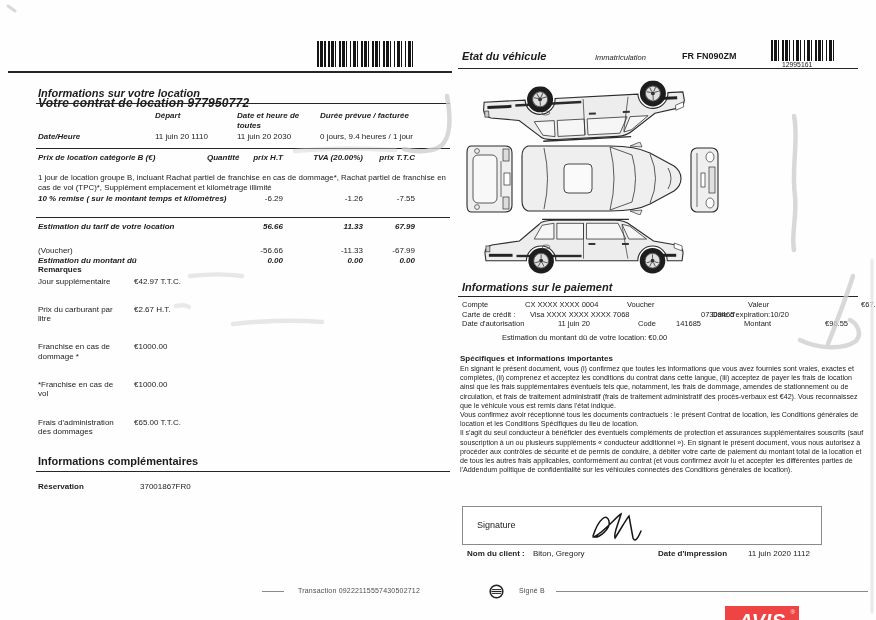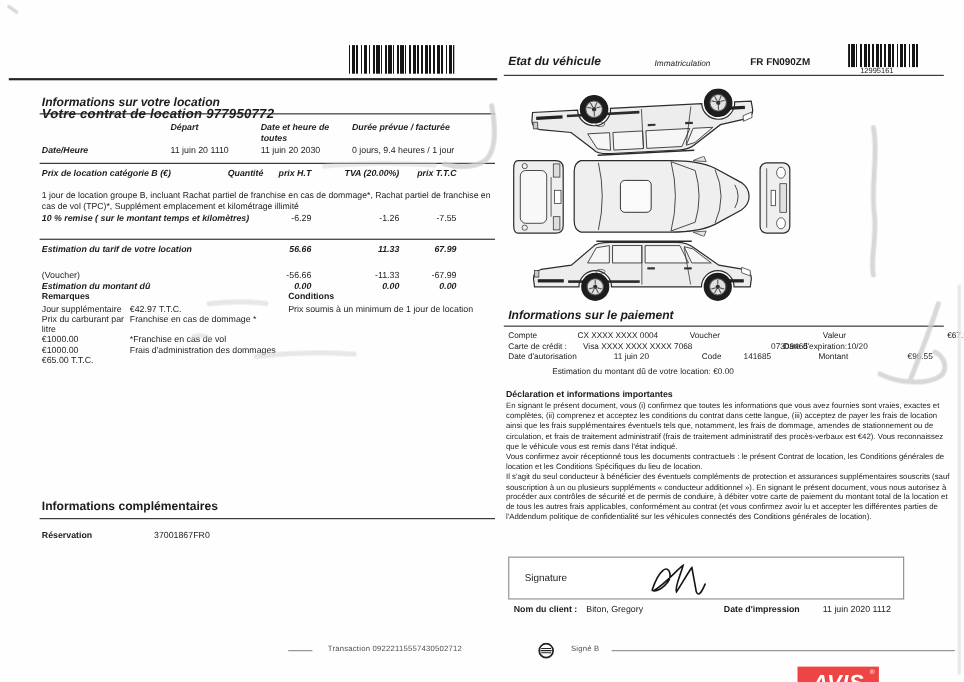--- a/index.html
+++ b/index.html
@@ -19,21 +19,21 @@
   .num { text-align:right; }
   .nowrap { white-space:nowrap; }
 
   .barcode { background:repeating-linear-gradient(90deg,#141414 0px,#141414 1.5px,#fff 1.5px,#fff 3px,#141414 3px,#141414 6px,#fff 6px,#fff 7px,#141414 7px,#141414 8.5px,#fff 8.5px,#fff 11px); }
 
   .srow { position:absolute; left:38px; width:414px; display:grid; grid-template-columns:117px 82px 83px 132px; font-size:8px; line-height:9.5px; }
   .prow { position:absolute; left:38px; width:336px; display:grid; grid-template-columns:169px 41px 35px 80px 52px; font-size:8px; line-height:9.5px; }
   .prow .span2 { grid-column:1 / span 2; }
   .desc { position:absolute; left:38px; width:416px; font-size:7.9px; line-height:9.6px; }
 
-  .kv { display:grid; grid-template-columns:77px 1fr; column-gap:3px; font-size:8px; line-height:9.3px; row-gap:0; }
+  .kv { display:grid; grid-template-columns:77px 1fr; column-gap:3px; font-size:8px; line-height:9.3px; row-gap:0;gap:19px; }
 
   .payrow span { position:absolute; font-size:7.5px; white-space:nowrap; }
   .decl p { font-size:7.1px; line-height:9.2px; margin-bottom:0; }
   .sigbox { position:absolute; border:1px solid #8a8a8a; background:#fff; }
 
   .brandbox {
     position:absolute; background:#ef4444; color:#fff; display:flex;
     align-items:center; justify-content:center;margin-top:40px;
   }
   .brandbox .brandtxt { font-style:italic; font-weight:bold; font-size:20px; letter-spacing:.5px; }
@@ -104,31 +104,28 @@
     <div class="num bi">0.00</div>
     <div class="num bi">0.00</div>
   </div>
 
   <div class="abs" style="left:38px; top:265px; width:216px;">
     <div class="b small">Remarques</div>
     <div class="kv" style="margin-top:2px;">
       <div>Jour supplémentaire</div>
       <div>€42.97 T.T.C.</div>
       <div>Prix du carburant par litre</div>
+      <div>€2.67 H.T.</div>
       <div>Franchise en cas de dommage *</div>
       <div>€1000.00</div>
       <div>*Franchise en cas de vol</div>
       <div>€1000.00</div>
       <div>Frais d'administration des dommages</div>
       <div>€65.00 T.T.C.</div>
     </div>
-  </div>
-  <div class="abs" style="left:262px; top:265px; width:188px;">
-    <div class="b small">Conditions</div>
-    <div class="small" style="margin-top:2px;">Prix soumis à un minimum de 1 jour de location</div>
   </div>
 
   <div class="abs h2" style="left:38px; top:455px;">Informations complémentaires</div>
   <div class="rule" style="left:36px; top:471px; width:414px;"></div>
   <div class="abs b small" style="left:38px; top:482px;">Réservation</div>
   <div class="abs small" style="left:140px; top:482px;">37001867FR0</div>
 
   <div class="abs h2i" style="left:462px; top:50px;">Etat du véhicule</div>
   <div class="abs" style="left:595px; top:53px; font-size:7.5px; font-style:italic;">Immatriculation</div>
   <div class="abs b" style="left:682px; top:51px; font-size:9px;">FR FN090ZM</div>
@@ -252,21 +249,21 @@
     <span style="left:98px; top:19px;">11 juin 20</span>
     <span style="left:178px; top:19px;">Code</span>
     <span style="left:216px; top:19px;">141685</span>
     <span style="left:284px; top:19px;">Montant</span>
     <span style="left:340px; top:19px; width:48px; text-align:right;">€96.55</span>
 
     <span style="left:2px; top:33px;padding-left:40px;">Estimation du montant dû de votre location: €0.00</span>
   </div>
 
   <div class="abs decl" style="left:460px; top:354px; width:408px;">
-    <div class="b" style="font-size:8px; margin-bottom:2px;">Déclaration et informations importantes</div>
+    <div class="b" style="font-size:8px; margin-bottom:2px;">Spécifiques et informations importantes</div>
     <p>En signant le présent document, vous (i) confirmez que toutes les informations que vous avez fournies sont vraies, exactes et complètes, (ii) comprenez et acceptez les conditions du contrat dans cette langue, (iii) acceptez de payer les frais de location ainsi que les frais supplémentaires éventuels tels que, notamment, les frais de dommage, amendes de stationnement ou de circulation, et frais de traitement administratif (frais de traitement administratif des procès-verbaux est €42). Vous reconnaissez que le véhicule vous est remis dans l'état indiqué.</p>
     <p>Vous confirmez avoir réceptionné tous les documents contractuels : le présent Contrat de location, les Conditions générales de location et les Conditions Spécifiques du lieu de location.</p>
     <p>Il s'agit du seul conducteur à bénéficier des éventuels compléments de protection et assurances supplémentaires souscrits (sauf souscription à un ou plusieurs suppléments « conducteur additionnel »). En signant le présent document, vous nous autorisez à procéder aux contrôles de sécurité et de permis de conduire, à débiter votre carte de paiement du montant total de la location et de tous les autres frais applicables, conformément au contrat (et vous confirmez avoir lu et accepter les différentes parties de l'Addendum politique de confidentialité sur les véhicules connectés des Conditions générales de location).</p>
   </div>
 
   <div class="sigbox" style="left:462px; top:506px; width:360px; height:39px;">
     <span class="abs" style="left:14px; top:13px; font-size:9px;">Signature</span>
     <svg class="abs" style="left:120px; top:1px;" width="70" height="37" viewBox="0 0 70 37">
       <path d="M10,28 C16,10 24,5 26,13 C28,21 16,30 11,29 C21,24 34,8 38,6 C36,14 30,26 32,30 C36,24 44,10 46,8 L50,30 C52,35 55,30 58,23" fill="none" stroke="#151515" stroke-width="1.5" stroke-linecap="round"></path>
     </svg>

